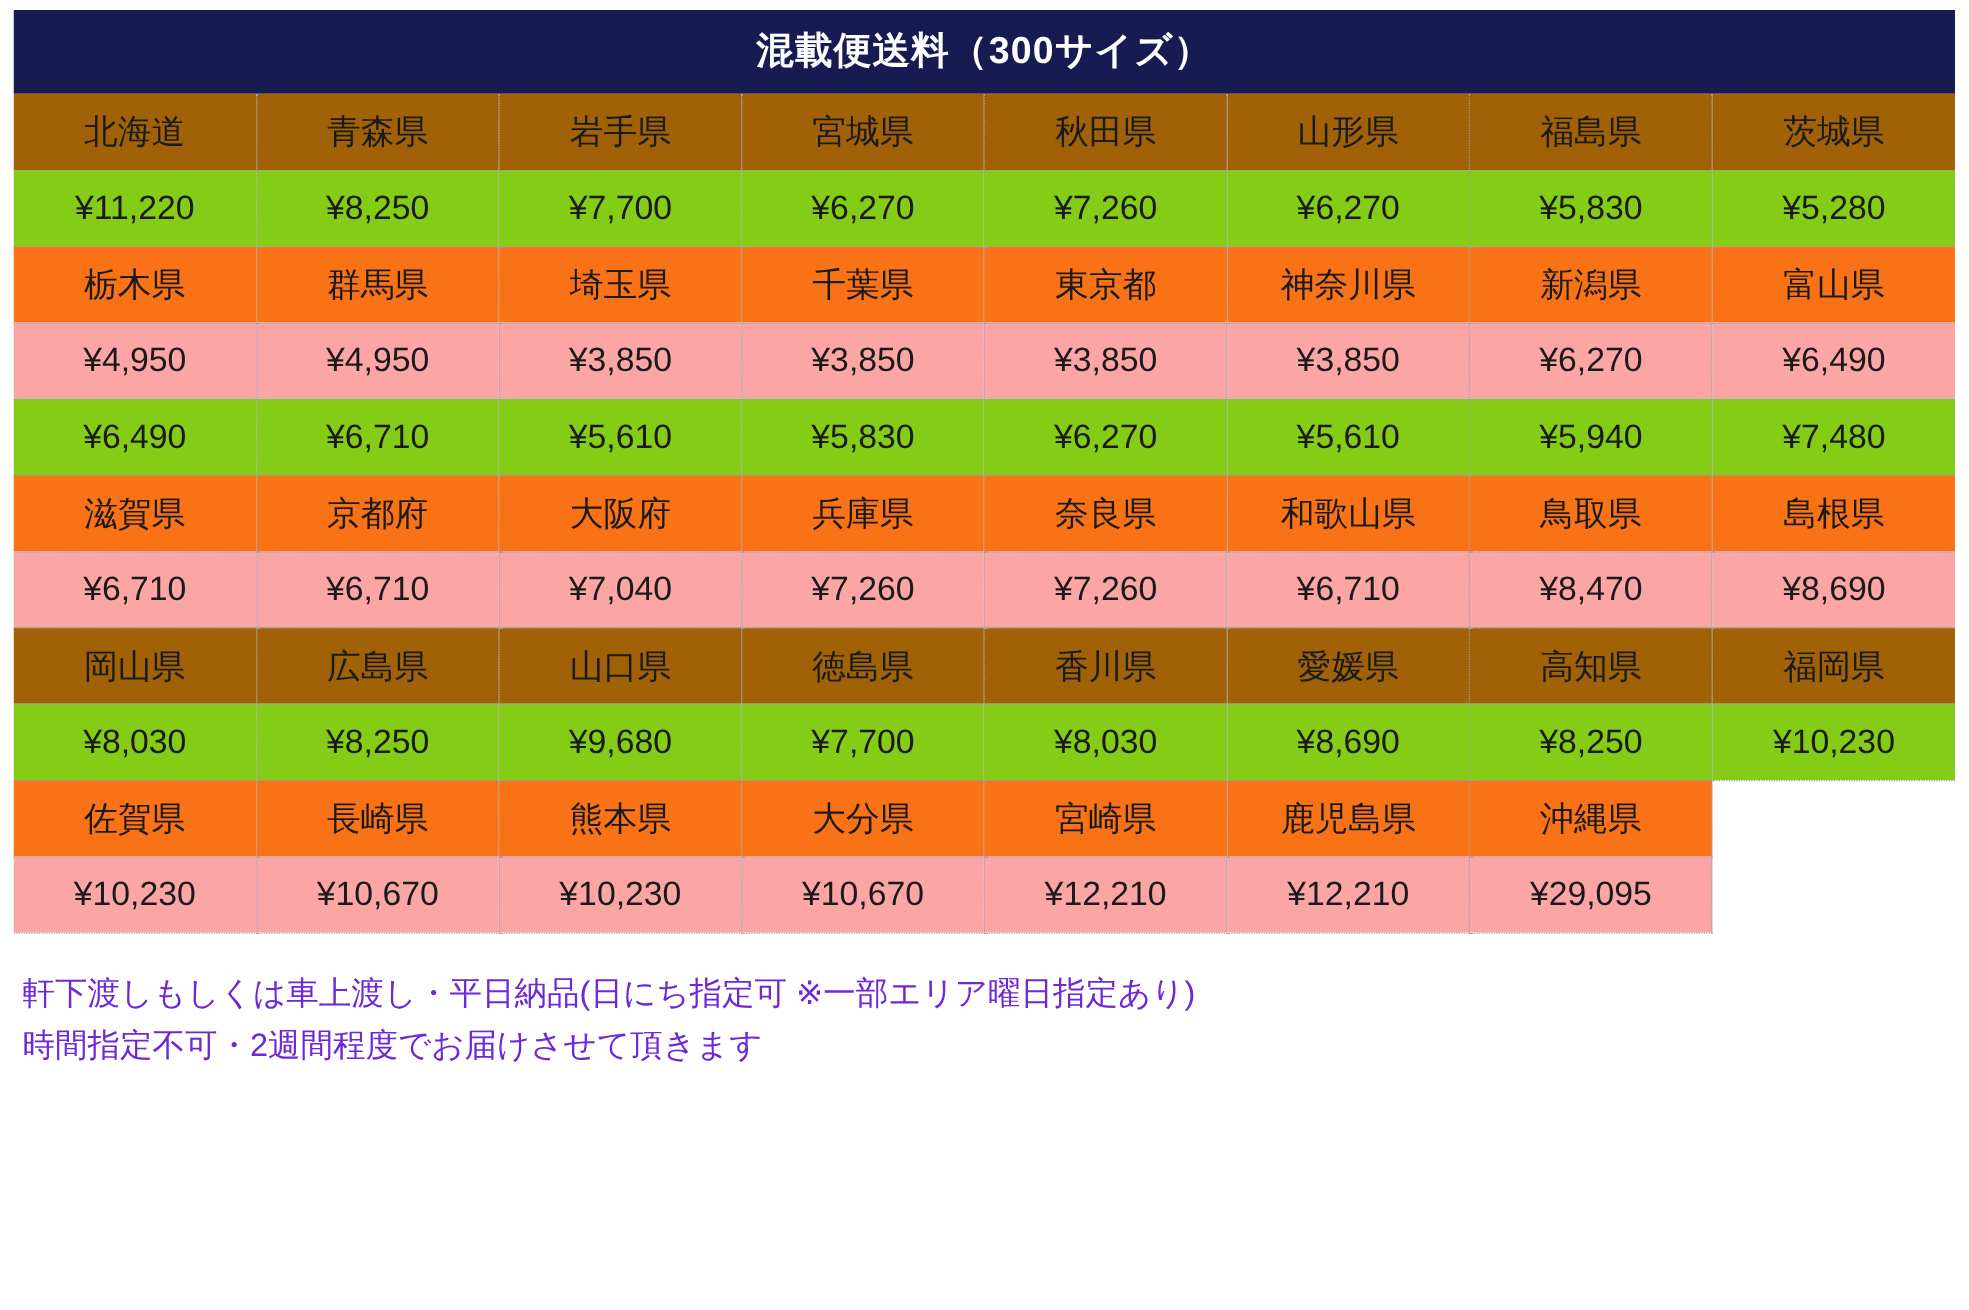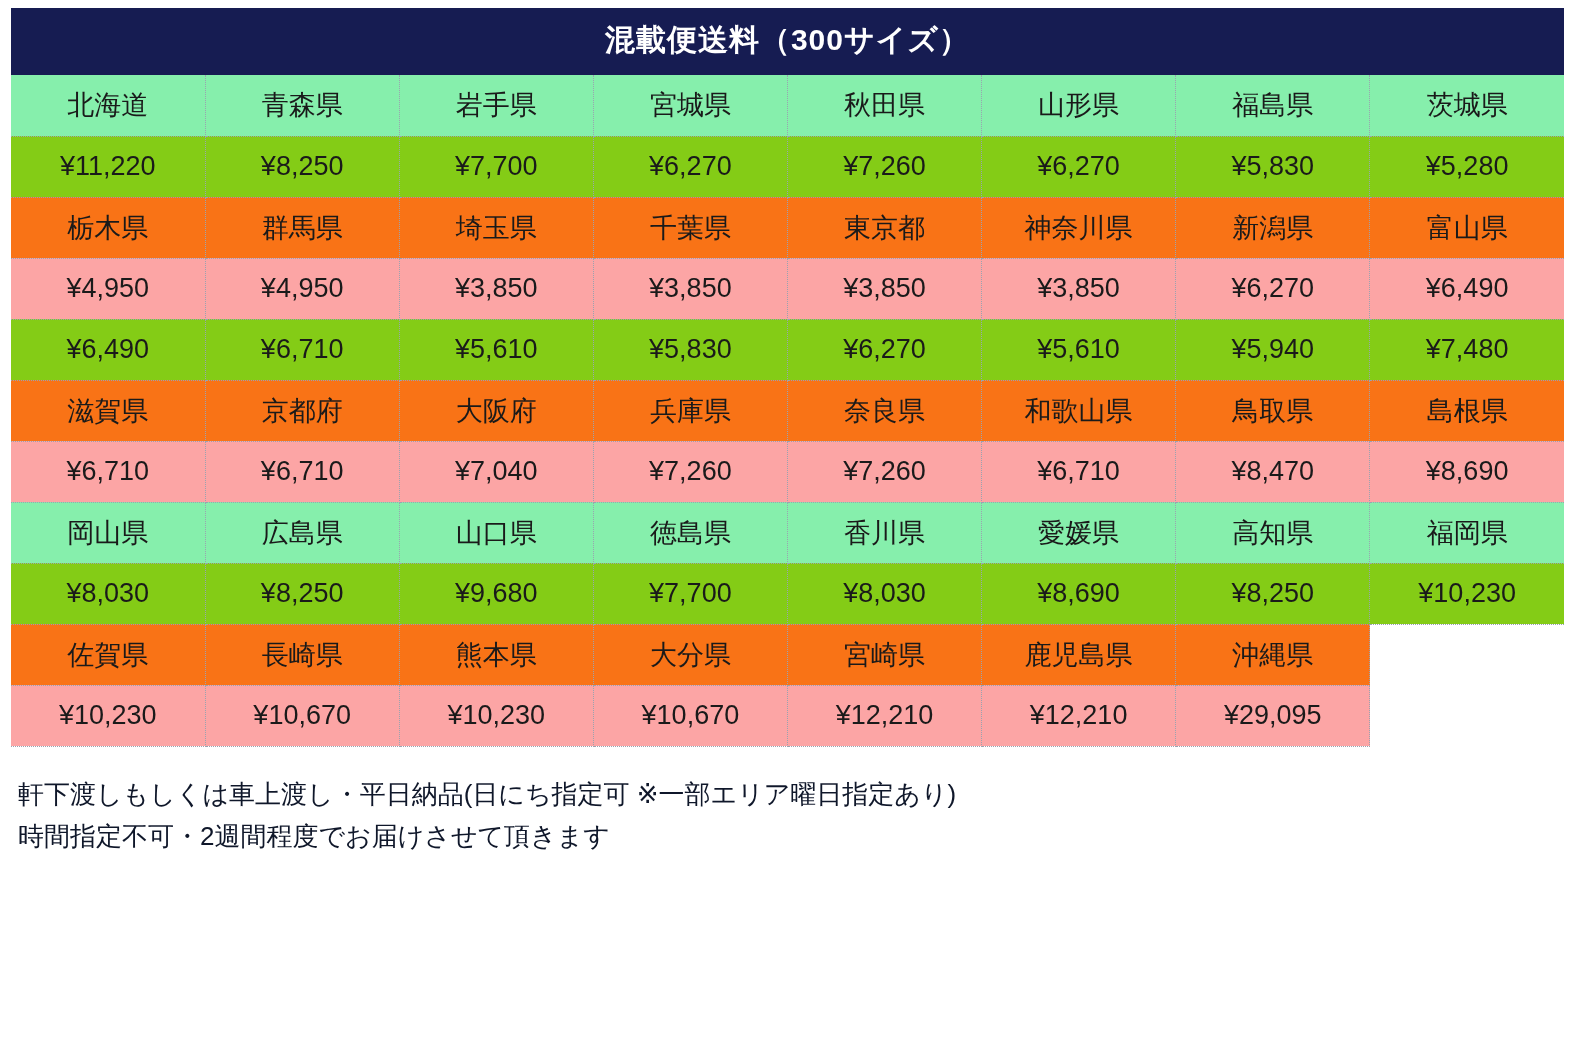--- a/index.html
+++ b/index.html
@@ -47,42 +47,42 @@
   td.cell {
     text-align: center;
     font-size: 27px;
     height: 61px;
     border-right: 1px dotted #9aa3b0;
     border-bottom: 1px dotted #9aa3b0;
     box-sizing: border-box;
     white-space: nowrap;
     font-weight: normal;
   }
-  tr.region-row td.cell { background: #86efac; }
+  tr.region-row td.cell { background: #a16207; }
   tr.price-row td.cell { background: #84cc16; }
   tr.region-row.shade td.cell { background: #f97316; }
   tr.price-row.shade td.cell { background: #fca5a5; }
 
   td.cell.empty {
     border-right: none;
     border-bottom: none;
     background: #ffffff !important;
   }
   td.cell.last-col { border-right: none; }
 
   
   table.fee { border-top: none; }
   tr.region-row td.cell:first-child,
   tr.price-row td.cell:first-child { border-left: none; }
 
   .notes {
     margin: 26px 0 0 18px;
     font-size: 26px;
     line-height: 1.62;
-    color: #0f172a;
+    color: #6d28d9;
   }
   .notes div { white-space: nowrap; }
 </style>
 </head>
 <body>
 
 <div class="page">
 
   <div class="table-wrap">
     <table class="fee">

